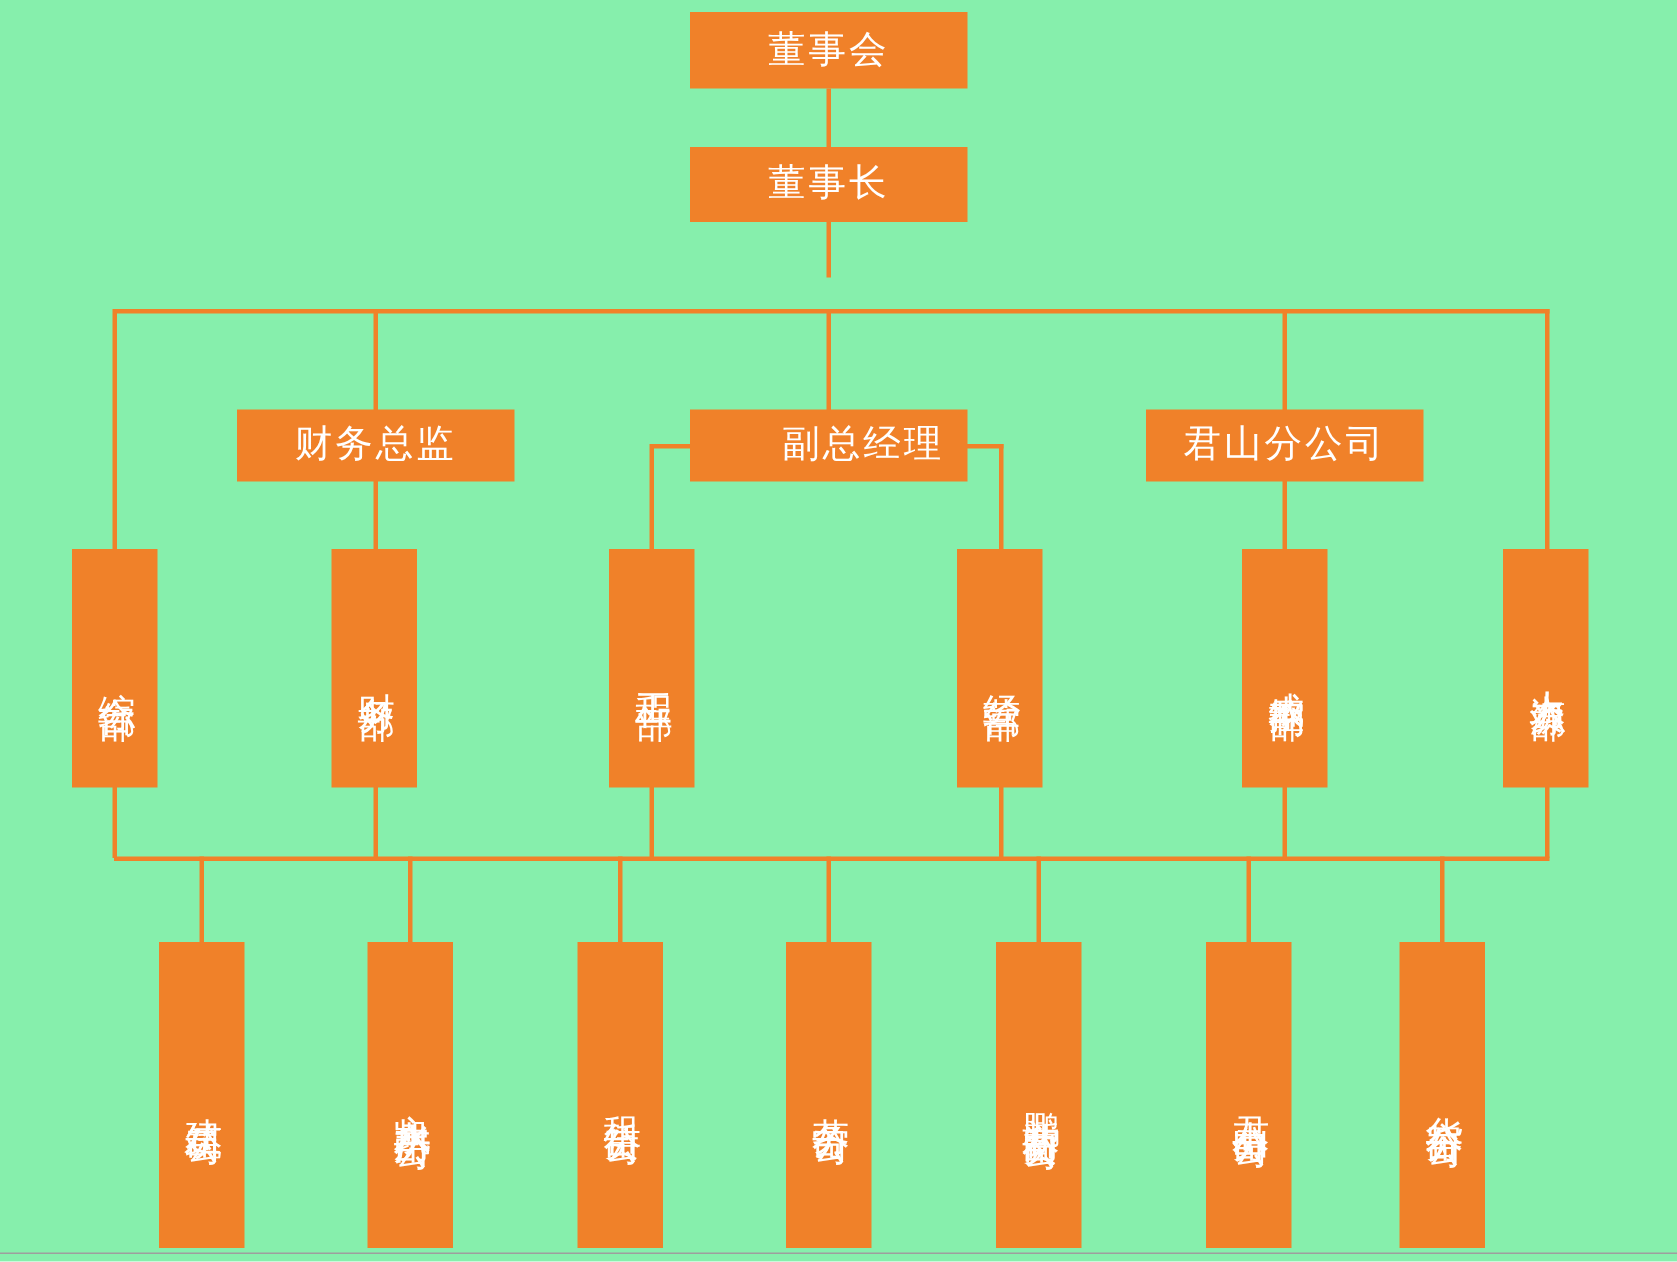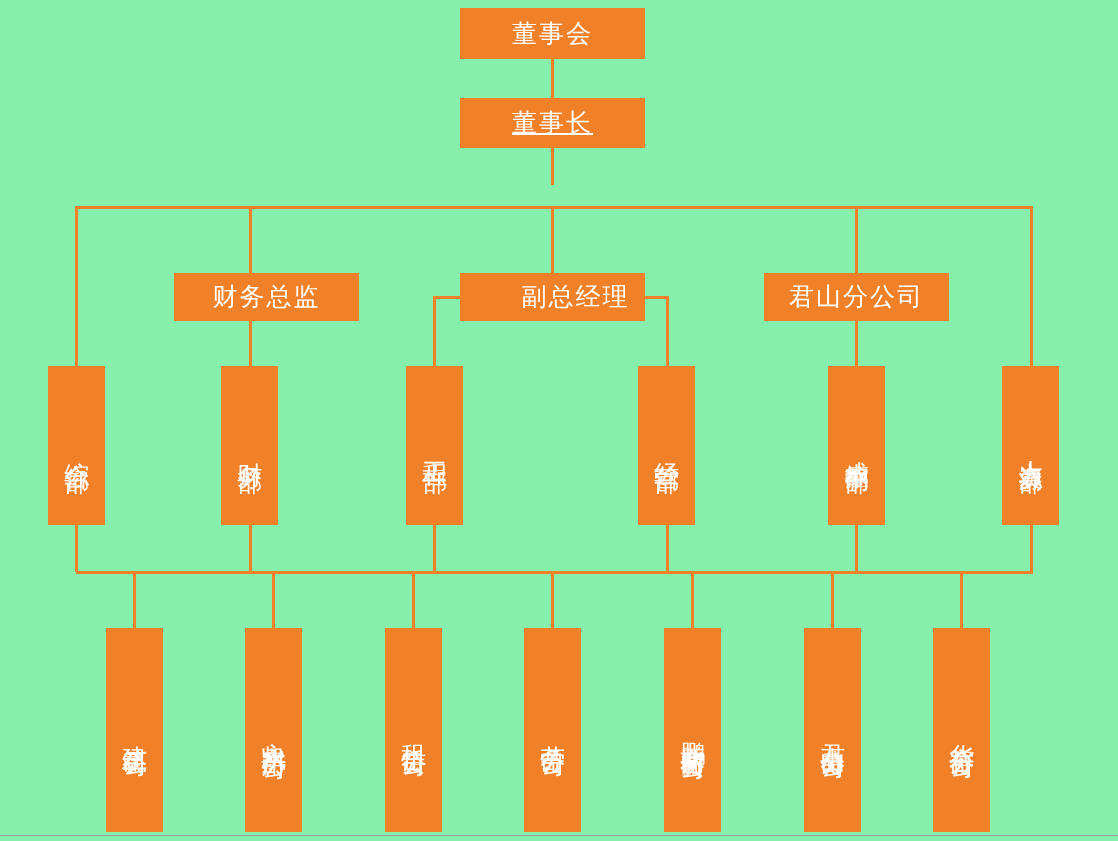--- a/index.html
+++ b/index.html
@@ -109,24 +109,24 @@
   <div class="line vline" style="left:133px; top:571px; height:58px;"></div>
   <div class="line vline" style="left:272px; top:571px; height:58px;"></div>
   <div class="line vline" style="left:412px; top:571px; height:58px;"></div>
   <div class="line vline" style="left:551px; top:571px; height:58px;"></div>
   <div class="line vline" style="left:691px; top:571px; height:58px;"></div>
   <div class="line vline" style="left:831px; top:571px; height:58px;"></div>
   <div class="line vline" style="left:960px; top:571px; height:58px;"></div>
 
   <div class="node h" style="left:460px; top:8px; width:185px; height:51px;">董事会</div>
 
-  <div class="node h" style="left:460px; top:98px; width:185px; height:50px;text-decoration:underline;">董事长</div>
+  <div class="node h" style="left:460px; top:98px; width:185px; height:50px;">董事长</div>
 
 
-  <div class="node h" style="left:174px; top:273px; width:185px; height:48px;">财务总监</div>
+  <div class="node h" style="left:158px; top:273px; width:185px; height:48px;">财务总监</div>
 
   <div class="node h" style="left:460px; top:273px; width:185px; height:48px;padding-left:46px;">副总经理</div>
 
   <div class="node h" style="left:764px; top:273px; width:185px; height:48px;">君山分公司</div>
 
   <div class="node v" style="left:48px; top:366px; width:57px; height:159px;">综合部</div>
 
   <div class="node v" style="left:221px; top:366px; width:57px; height:159px;">财务部</div>
 
   <div class="node v" style="left:406px; top:366px; width:57px; height:159px;">工程部</div>

